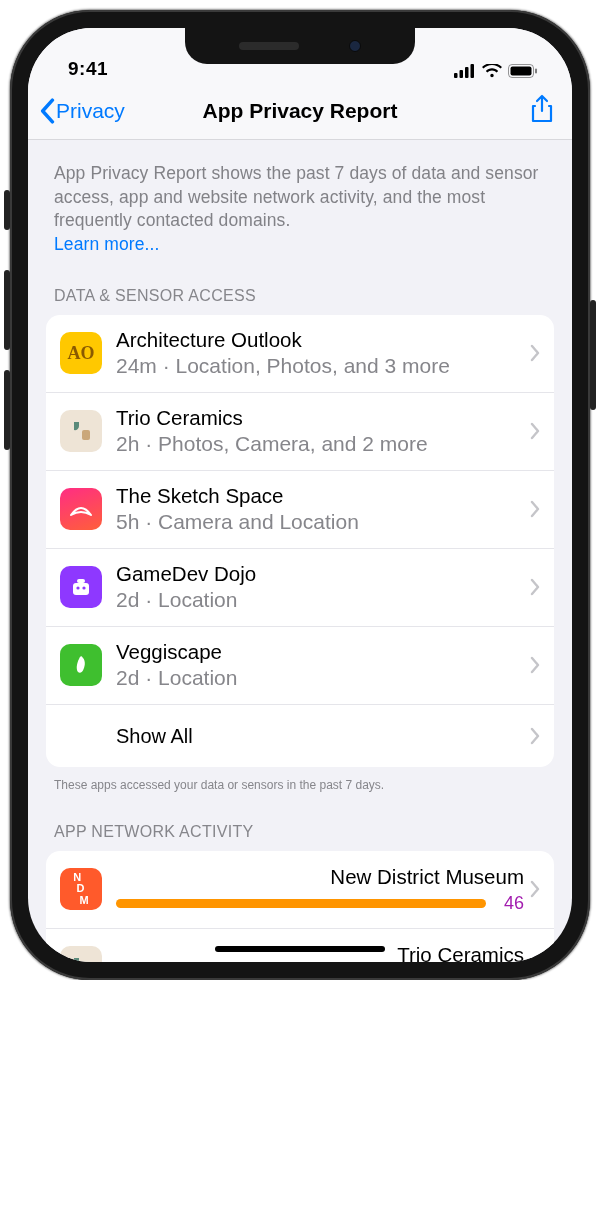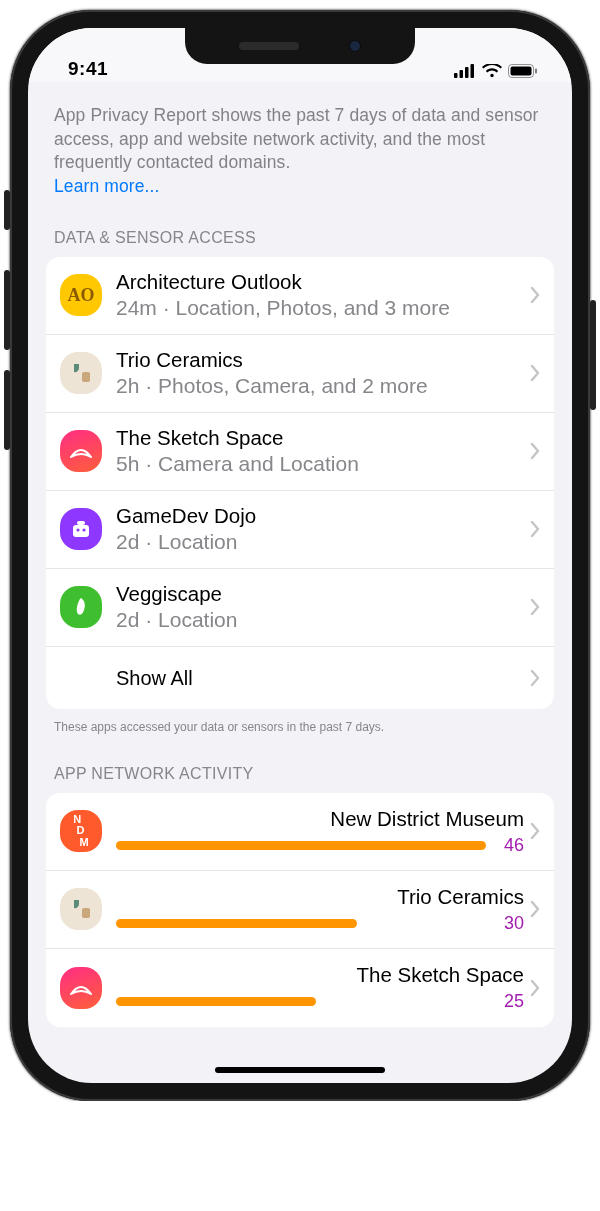--- a/index.html
+++ b/index.html
@@ -6,21 +6,21 @@
   body {
     margin: 0;
     background: #fff;
     font-family: -apple-system, "SF Pro Text", "Helvetica Neue", Arial, sans-serif;
     display: flex;
     justify-content: center;
     padding-top: 10px;
   }
   .device {
     width: 580px;
-    height: 1091px;
+    height: 970px;
     background: #141414;
     border-radius: 80px;
     padding: 18px;
     position: relative;
     box-shadow: 0 0 0 2px #3a3a3a inset, 0 0 2px 1px #888;
   }
   .side-btn { position:absolute; background:#222; border-radius:4px; }
   .side-btn.silence { left:-6px; top:180px; width:6px; height:40px; }
   .side-btn.vol1 { left:-6px; top:260px; width:6px; height:80px; }
   .side-btn.vol2 { left:-6px; top:360px; width:6px; height:80px; }
@@ -66,21 +66,21 @@
   .sec-header { text-transform:uppercase; font-size:16px; color:#86868b; letter-spacing:0.3px; padding: 30px 8px 10px 8px; }
   .card { background:#fff; border-radius:14px; overflow:hidden; }
   .row {
     display:flex; align-items:center; min-height:78px;
     padding: 10px 14px 10px 14px;
     border-bottom:1px solid #e5e5ea;
     position:relative;
   }
   .row:last-child { border-bottom:none; }
   .app-icon {
-    width:42px; height:42px; border-radius:18px; margin-right:14px;
+    width:42px; height:42px; border-radius:10px; margin-right:14px;
     flex-shrink:0; display:flex; align-items:center; justify-content:center;
     font-weight:700; color:#fff; font-size:16px;
   }
   .row-body { flex:1; min-width:0; }
   .row-title { font-size:20.5px; color:#000; line-height:1.2; }
   .row-sub { font-size:21px; color:#86868b; margin-top:1px; }
   .chev { color:#c5c5c9; flex-shrink:0; margin-left:6px; }
   .row-showall { min-height:58px; }
   .row-showall .row-title { font-size:20px; }
   .sec-footer { font-size:12px; color:#86868b; padding: 10px 8px 0 8px; line-height:1.35; }
@@ -126,20 +126,35 @@
             <path d="M10 13.2c.9 0 1.7-.8 1.7-1.7S10.9 9.8 10 9.8s-1.7.8-1.7 1.7.8 1.7 1.7 1.7zM5.3 8.4C6.6 7.1 8.2 6.4 10 6.4s3.4.7 4.7 2l1.5-1.5C14.5 5.2 12.3 4.3 10 4.3S5.5 5.2 3.8 6.9l1.5 1.5zM1.5 4.6C3.8 2.3 6.8 1 10 1s6.2 1.3 8.5 3.6L20 3.1C17.3.4 13.8-1 10-1S2.7.4 0 3.1l1.5 1.5z" fill="#000"></path>
           </svg>
         <svg width="30" height="14" viewBox="0 0 30 14">
             <rect x="0.5" y="0.5" width="25" height="13" rx="3.5" stroke="#000" stroke-opacity="0.4" fill="none"></rect>
             <rect x="2.5" y="2.5" width="21" height="9" rx="2" fill="#000"></rect>
             <rect x="27" y="4.5" width="2" height="5" rx="1" fill="#000" fill-opacity="0.5"></rect>
           </svg>
       </div>
     </div>
 
+    <div class="navbar">
+      <div class="nav-back">
+        <svg width="18" height="26" viewBox="0 0 14 24">
+            <path d="M12 2 L3 12 L12 22" stroke="#007aff" stroke-width="3.2" fill="none" stroke-linecap="round" stroke-linejoin="round"></path>
+          </svg>
+        <span>Privacy</span>
+      </div>
+      <div class="nav-title">App Privacy Report</div>
+      <div class="nav-share">
+        <svg width="24" height="30" viewBox="0 0 24 30">
+            <path d="M12 2 L12 17 M12 2 L7 7 M12 2 L17 7" stroke="#007aff" stroke-width="2.2" fill="none" stroke-linecap="round" stroke-linejoin="round"></path>
+            <path d="M5 12 H3 V27 H21 V12 H19" stroke="#007aff" stroke-width="2.2" fill="none" stroke-linecap="round" stroke-linejoin="round"></path>
+          </svg>
+      </div>
+    </div>
 
     <div class="content">
       <div class="intro">
         <span>App Privacy Report shows the past 7 days of data and sensor access, app and website network activity, and the most frequently contacted domains.</span>
         <br>
         <span class="learn">Learn more...</span>
       </div>
 
       <div class="sec-header">Data &amp; Sensor Access</div>
       <div class="card">

